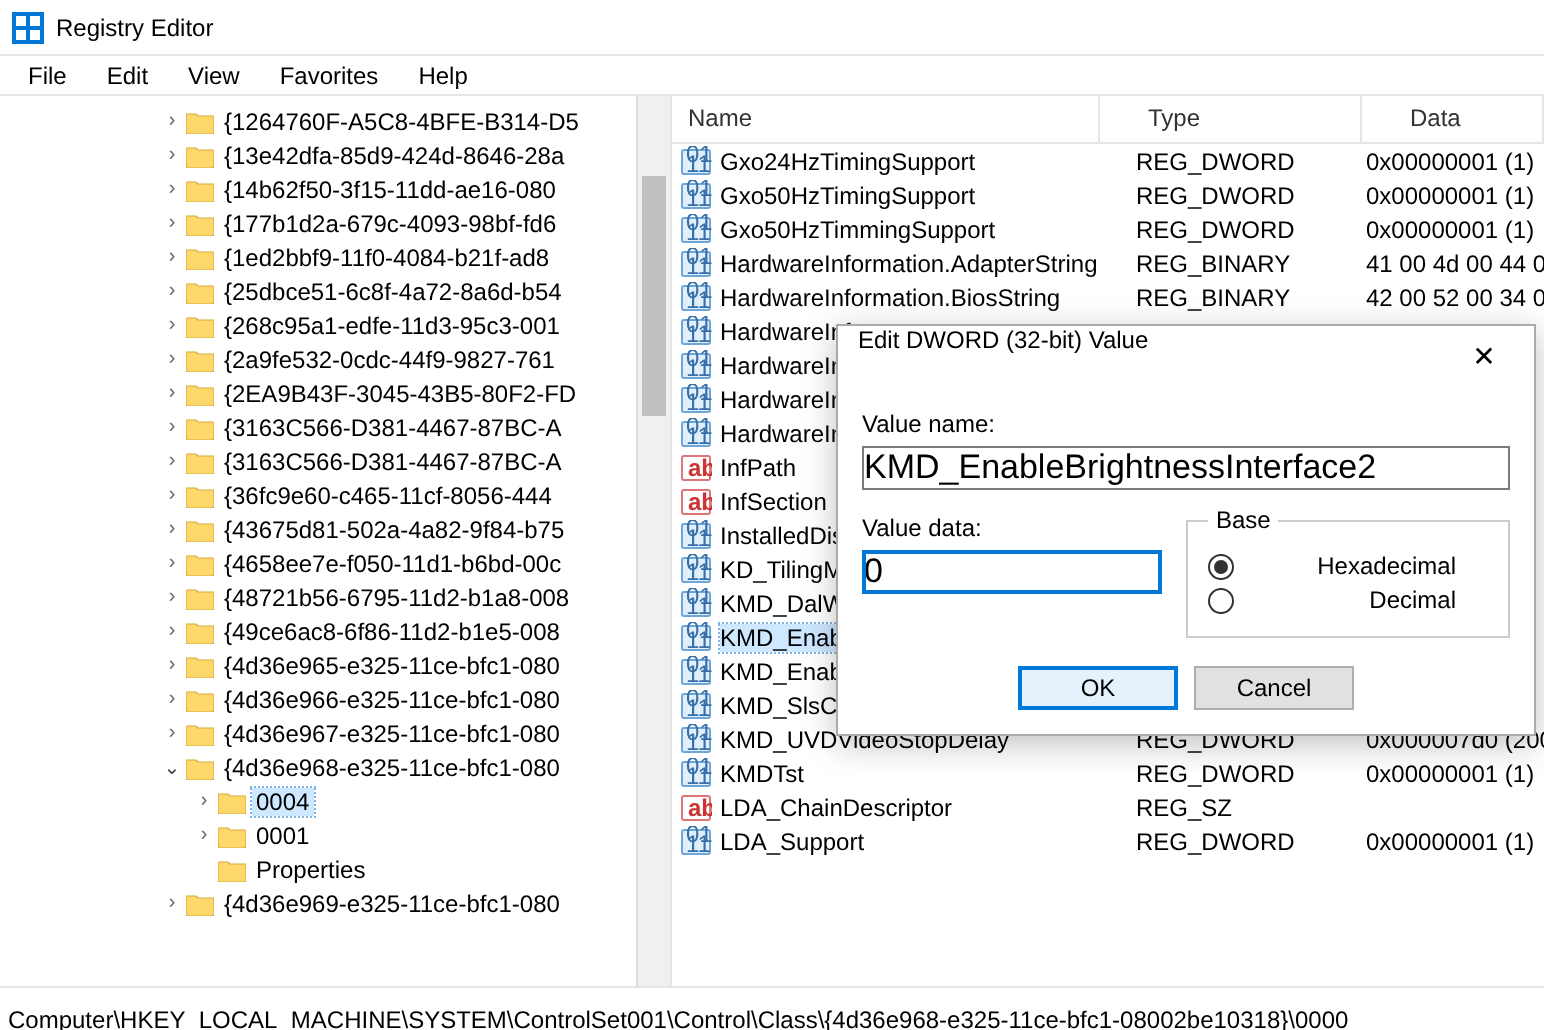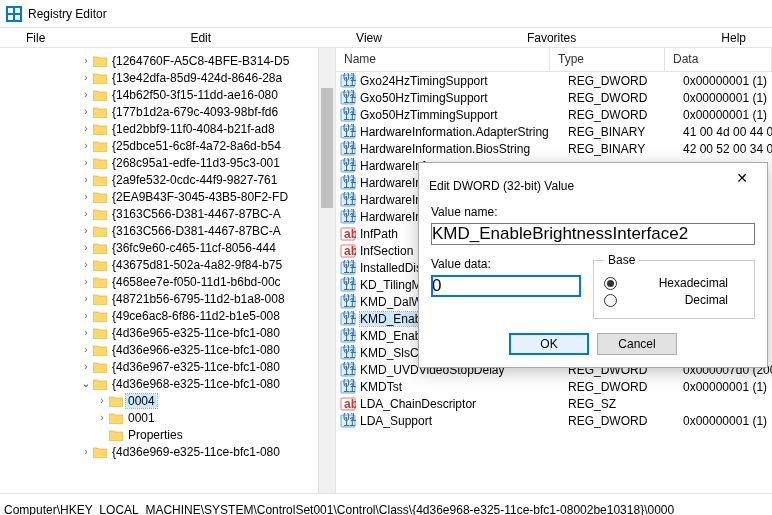--- a/index.html
+++ b/index.html
@@ -1,49 +1,49 @@
 <!DOCTYPE html>
 <html><head>
 <meta charset="utf-8">
 <style>
   * { box-sizing: border-box; margin: 0; padding: 0; font-family: "Segoe UI", Tahoma, sans-serif; font-size: 12px; }
   body { width: 772px; height: 515px; background: #fff; overflow: hidden; position: relative; }
   .titlebar { height: 28px; display: flex; align-items: center; padding: 0 6px; border-bottom: 1px solid #e5e5e5; background:#fff; }
   .titlebar .appicon { width:16px; height:16px; background:#0078d7; margin-right:6px; display:inline-flex; align-items:center; justify-content:center; }
   .titlebar .appicon svg { width:12px; height:12px; }
-  .menubar { height: 20px; display: flex; align-items: center; padding: 0 16px; border-bottom: 1px solid #e5e5e5; justify-content: space-between; }
+  .menubar { height: 20px; display: flex; align-items: center; padding: 0 4px; border-bottom: 1px solid #e5e5e5; }
   .menubar span { padding: 2px 10px; cursor: default; }
   .content { display: flex; height: 445px; }
   .tree { width: 336px; border-right: 1px solid #e5e5e5; overflow: hidden; position: relative; padding-top:4px; }
   .tree-scroll { position:absolute; right:0; top:0; bottom:0; width:17px; background:#f0f0f0; border-left:1px solid #ddd; }
   .tree-scroll .thumb { position:absolute; left:2px; right:2px; top:40px; height:120px; background:#c0c0c0; }
   .node-row { display:flex; align-items:center; height:17px; white-space:nowrap; overflow:hidden; }
   .arrow { width:12px; text-align:center; color:#666; font-size:10px; }
   .arrow.down { color:#444; }
   .folder { width:16px; height:14px; display:inline-flex; align-items:center; justify-content:center; margin-right:2px; }
   .folder svg { width:14px; height:12px; }
   .node-label { padding:0 2px; }
   .node-label.sel { background:#cde8ff; outline:1px dotted #7ab7e8; }
   .list { flex:1; overflow:hidden; display:flex; flex-direction:column; }
-  .list-head { display:flex; height:24px; border-bottom:1px solid #e5e5e5; }
+  .list-head { display:flex; height:24px; border-bottom:1px solid #e5e5e5;gap:16px; }
   .list-head div { padding:4px 8px; border-right:1px solid #e5e5e5; color:#333; }
   .col-name { width:214px; }
   .col-type { width:115px; }
   .col-data { flex:1; }
   .list-body { flex:1; overflow:hidden; position:relative; }
   .row { display:flex; align-items:center; height:17px; }
   .row .rname { width:214px; display:flex; align-items:center; padding-left:4px; overflow:hidden; white-space:nowrap; }
   .row .rtype { width:115px; padding-left:4px;margin-left:14px; }
   .row .rdata { flex:1; padding-left:4px; white-space:nowrap; overflow:hidden; }
   .row.sel .rname span.lab { background:#cde8ff; outline:1px dotted #7ab7e8; }
   .vicon { width:16px; height:16px; margin-right:4px; display:inline-flex; align-items:center; justify-content:center; flex-shrink:0; }
   .statusbar { height:32px; border-top:1px solid #e5e5e5; display:flex; align-items:center; padding:0 4px; font-size:12px; overflow:hidden; white-space:nowrap; }
   
   .dialog { position:absolute; left:418px; top:162px; width:350px; background:#fff; border:1px solid #aaa; box-shadow:0 4px 16px rgba(0,0,0,.25); }
-  .dlg-title { height:30px; display:flex; align-items:flex-end; justify-content:space-between; padding:0 10px; background:#fff; }
+  .dlg-title { height:30px; display:flex; align-items:flex-start; justify-content:space-between; padding:0 10px; background:#fff; }
   .dlg-close { width:30px; height:30px; display:flex; align-items:center; justify-content:center; font-size:14px; cursor:default; }
   .dlg-body { padding:8px 12px 12px 12px; }
   .dlg-body label.fld { display:block; margin:4px 0 4px 0; }
   .dlg-body input.txt { width:100%; height:22px; border:1px solid #7a7a7a; padding:0 0; font-size:17px; }
   .dlg-body input.txt.focus { outline:2px solid #0078d7; outline-offset:-2px; }
   .dlg-row2 { display:flex; gap:12px; margin-top:8px; }
   .dlg-row2 .left { flex:0 0 150px; }
   .dlg-row2 .right { flex:1; }
   fieldset.base { border:1px solid #ccc; padding:6px 26px 8px 10px; }
   fieldset.base legend { padding:0 4px; }

